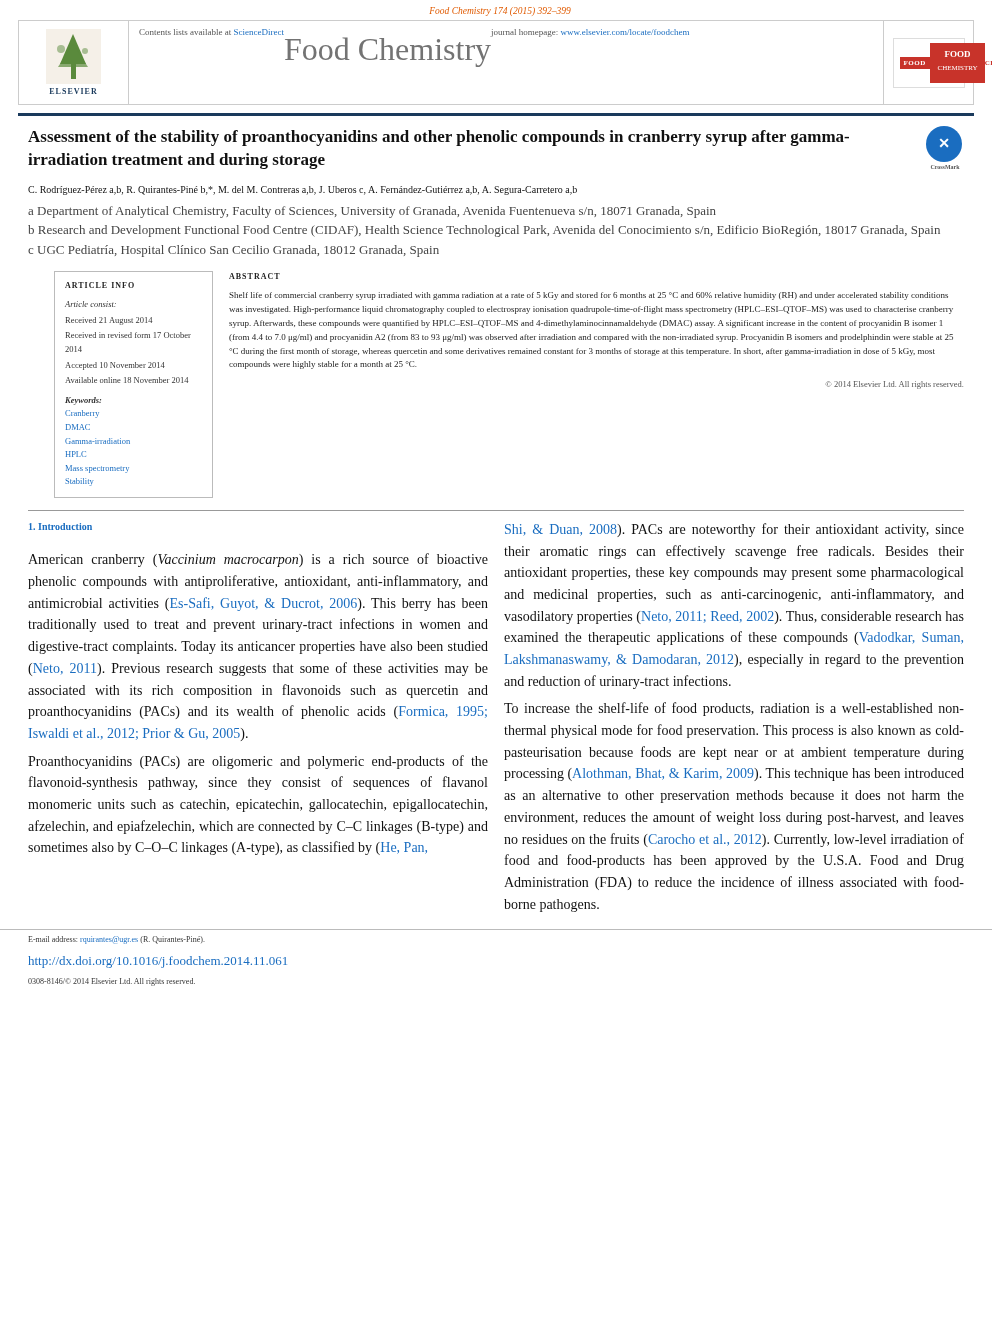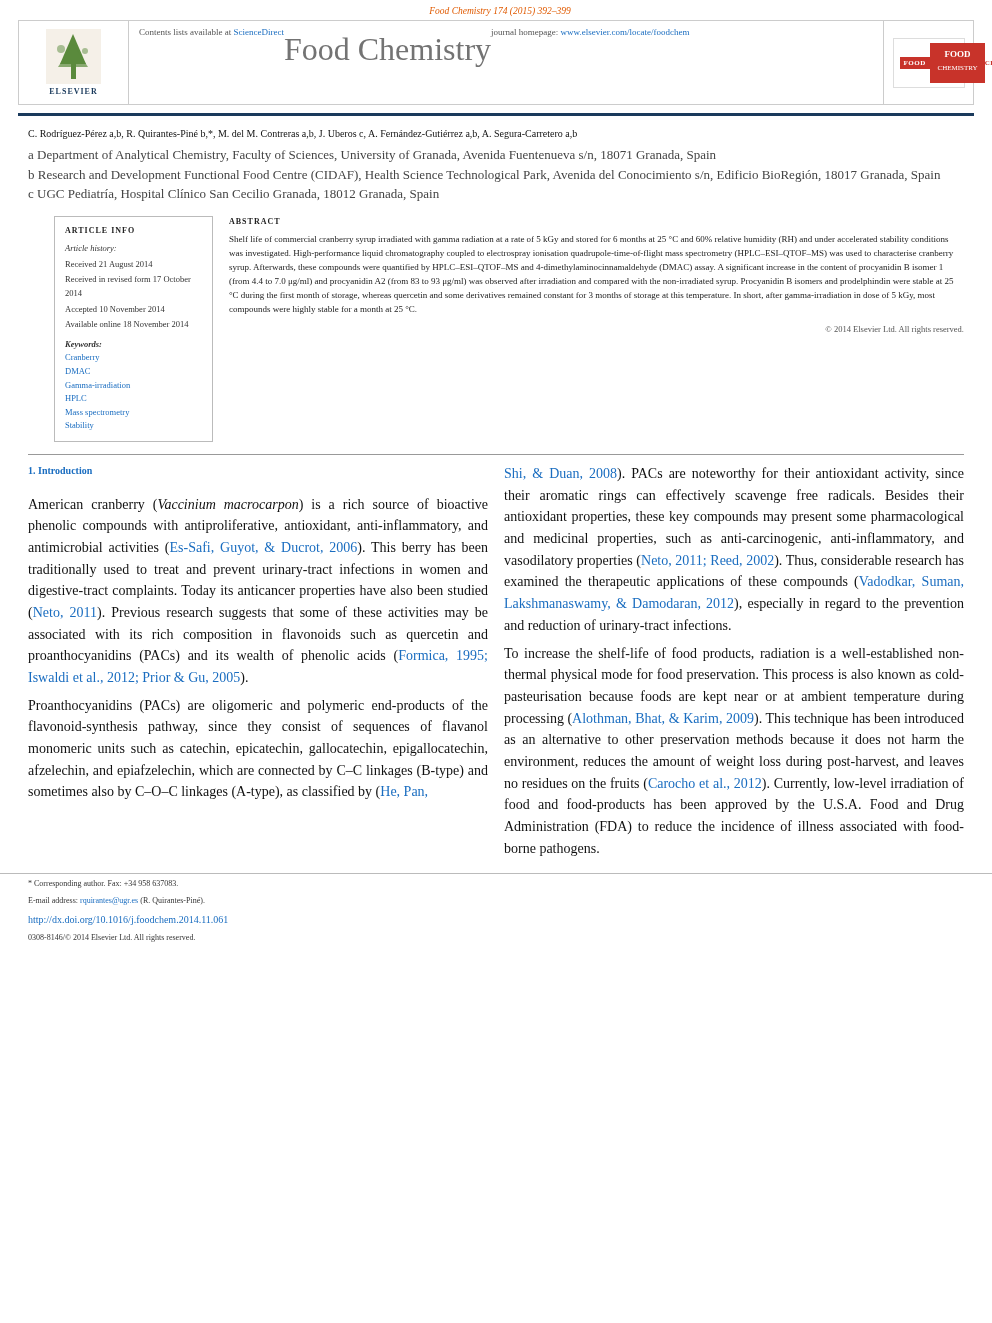--- a/index.html
+++ b/index.html
@@ -275,21 +275,21 @@
     }
     .footnote-line {
       font-size: 8px;
       color: #333;
       line-height: 1.6;
       margin-top: 4px;
     }
     .footnote-line a { color: #1a6dc0; text-decoration: none; }
     .doi-link {
       color: #1a6dc0;
-      font-size: 10px;
+      font-size: 13px;
       text-decoration: none;
     }
   </style>
 </head>
 <body>
 
 <div class="page">
 
   <div class="top-ref-bar">
     <span>Food Chemistry 174 (2015) 392–399</span>
@@ -340,39 +340,46 @@
           <div class="food-badge-bottom">CHEMISTRY</div>
         </div>
       </div>
     </div>
   </div>
 
   <div class="thick-divider"></div>
 
   <div class="article-content">
 
+    <div class="article-title">
+      <span>Assessment of the stability of proanthocyanidins and other phenolic compounds in cranberry syrup after gamma-irradiation treatment and during storage</span>
+      <div class="crossmark">
+        <div class="crossmark-circle">✕</div>
+        <div style="font-size:6px;text-align:center;color:#555;margin-top:1px;">CrossMark</div>
+      </div>
+    </div>
 
     <div class="authors-line">
       <span>C. Rodríguez-Pérez a,b, R. Quirantes-Piné b,*, M. del M. Contreras a,b, J. Uberos c, A. Fernández-Gutiérrez a,b, A. Segura-Carretero a,b</span>
     </div>
 
     <div class="affiliations">
       <div>a Department of Analytical Chemistry, Faculty of Sciences, University of Granada, Avenida Fuentenueva s/n, 18071 Granada, Spain</div>
       <div>b Research and Development Functional Food Centre (CIDAF), Health Science Technological Park, Avenida del Conocimiento s/n, Edificio BioRegión, 18017 Granada, Spain</div>
       <div>c UGC Pediatría, Hospital Clínico San Cecilio Granada, 18012 Granada, Spain</div>
     </div>
 
     <div class="two-col">
 
       <div class="col-left">
         <div class="article-info">
           <div class="section-label">ARTICLE INFO</div>
 
           <div class="info-row">
-            <span class="info-label">Article history:</span>
+            <span class="info-label">Article consist:</span>
           </div>
           <div class="info-row">
             <span>Received 21 August 2014</span>
           </div>
           <div class="info-row">
             <span>Received in revised form 17 October 2014</span>
           </div>
           <div class="info-row">
             <span>Accepted 10 November 2014</span>
           </div>
@@ -429,23 +436,20 @@
           To increase the shelf-life of food products, radiation is a well-established non-thermal physical mode for food preservation. This process is also known as cold-pasteurisation because foods are kept near or at ambient temperature during processing (<a href="#">Alothman, Bhat, &amp; Karim, 2009</a>). This technique has been introduced as an alternative to other preservation methods because it does not harm the environment, reduces the amount of weight loss during post-harvest, and leaves no residues on the fruits (<a href="#">Carocho et al., 2012</a>). Currently, low-level irradiation of food and food-products has been approved by the U.S.A. Food and Drug Administration (FDA) to reduce the incidence of illness associated with food-borne pathogens.
         </p>
       </div>
 
     </div>
 
   </div>
 
   <div class="article-footer">
     <div class="footnote-line">
-      <span>* Corresponding author. Fax: +34 958 637083.</span>
-    </div>
-    <div class="footnote-line">
       <span>E-mail address:</span>
       <a href="#">rquirantes@ugr.es</a>
       <span>(R. Quirantes-Piné).</span>
     </div>
     <div class="footnote-line">
       <a href="#" class="doi-link">http://dx.doi.org/10.1016/j.foodchem.2014.11.061</a>
     </div>
     <div class="footnote-line">
       <span>0308-8146/© 2014 Elsevier Ltd. All rights reserved.</span>
     </div>

